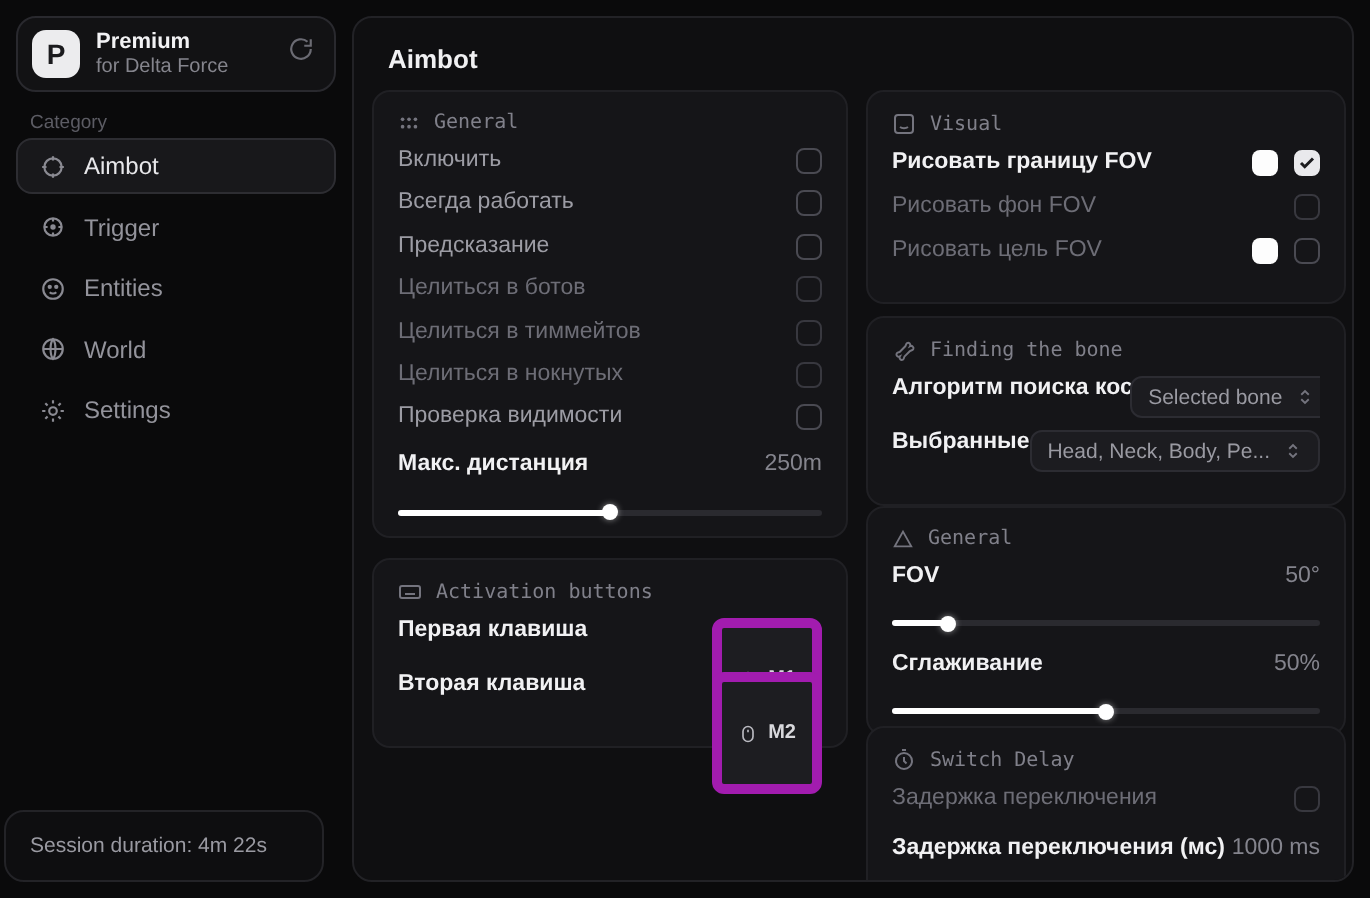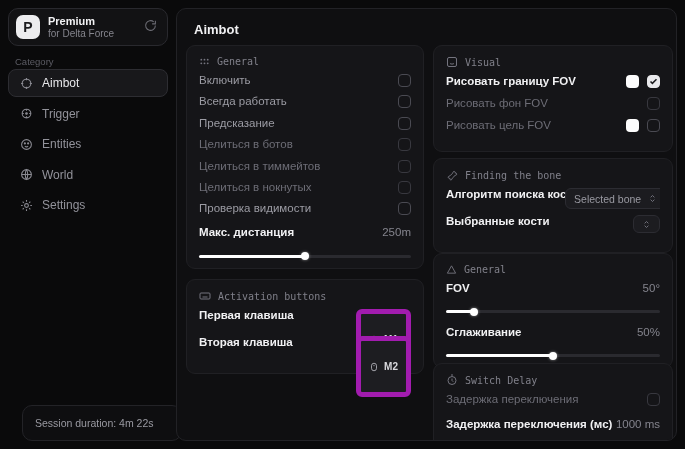--- a/index.html
+++ b/index.html
@@ -11,21 +11,21 @@
   .logo { width:24px; height:24px; background:#ececee; color:#1a1a1d; border-radius:7px; font-weight:bold; font-size:14px; display:flex; align-items:center; justify-content:center; }
   .brand-text { flex:1; line-height:1.15; }
   .brand-title { color:#f2f2f4; font-size:11px; font-weight:bold; }
   .brand-sub { color:#85858d; font-size:10px; }
   .refresh { color:#6b6b73; }
   .category { position:absolute; left:15px; top:56px; font-size:9.5px; color:#5c5c64; }
   .nav { position:absolute; left:8px; top:69px; width:160px; }
   .nav-item { height:28px; margin-bottom:2.5px; display:flex; align-items:center; gap:9px; padding:0 11px; border-radius:8px; color:#93939b; font-size:12px; border:1px solid transparent; cursor:pointer; }
   .nav-item.active { background:#18181b; border-color:#2d2d32; color:#e7e7ea; }
   .nav-item .nicon { display:flex; color:#8a8a92; }
-  .session-card { position:absolute; left:22px; top:405px; width:160px; height:36px; background:#0e0e10; border:1px solid #232327; border-radius:10px; display:flex; align-items:center; padding:0 12px; color:#9a9aa2; font-size:10.5px; }
+  .session-card { position:absolute; left:2px; top:405px; width:160px; height:36px; background:#0e0e10; border:1px solid #232327; border-radius:10px; display:flex; align-items:center; padding:0 12px; color:#9a9aa2; font-size:10.5px; }
 
   
   .main { position:absolute; left:176px; top:8px; width:501px; height:433px; background:#0f0f11; border:1px solid #222226; border-radius:10px; overflow:hidden; }
   .page-title { position:absolute; left:17px; top:13px; color:#f0f0f2; font-size:13px; font-weight:bold; }
   .card { position:absolute; background:#151518; border:1px solid #202024; border-radius:9px; padding:10px 12px; }
   .sec-head { display:flex; align-items:center; gap:7px; color:#80808a; font-size:10px; margin-bottom:7px; font-family:"DejaVu Sans Mono", monospace; }
   .sec-head svg { color:#74747e; }
   .row { display:flex; align-items:flex-start; justify-content:space-between; }
   .trow { height:21.4px; }
   .lbl { color:#9c9ca4; font-size:11.5px; white-space:nowrap; }
@@ -250,20 +250,21 @@
       <span class="dd" style="margin-left:-14px;">
         <span>Selected bone</span>
         <svg width="9" height="9" viewBox="0 0 24 24" fill="none" stroke="currentColor" stroke-width="2.5">
             <path d="M7 9l5-5 5 5M7 15l5 5 5-5"></path>
           </svg>
       </span>
     </div>
     <div class="row clip" style="height:27px;">
       <span class="lbl bright">Выбранные кости</span>
       <span class="dd" style="margin-left:-40px;">
+        <span>Head, Neck, Body, Pe...</span>
         <svg width="9" height="9" viewBox="0 0 24 24" fill="none" stroke="currentColor" stroke-width="2.5">
             <path d="M7 9l5-5 5 5M7 15l5 5 5-5"></path>
           </svg>
       </span>
     </div>
   </div>
 
   <div class="card" style="left:256px; top:244px; width:240px;">
     <div class="sec-head">
       <svg width="11" height="11" viewBox="0 0 24 24" fill="none" stroke="currentColor" stroke-width="2">

